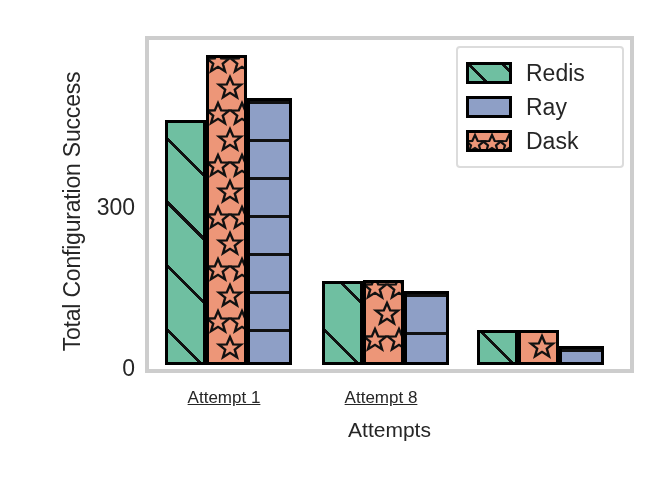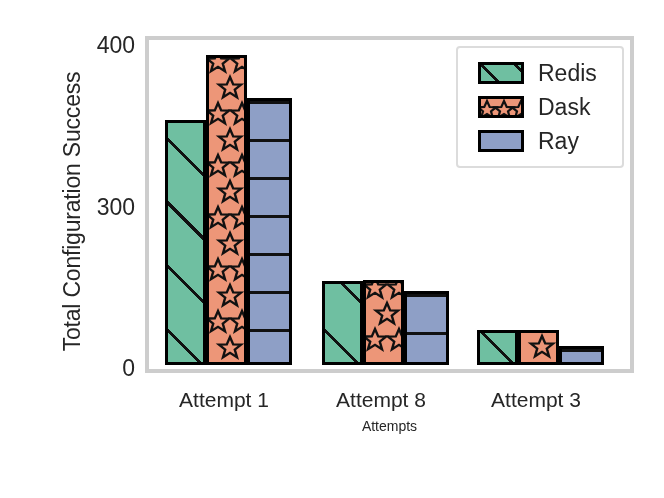--- a/index.html
+++ b/index.html
@@ -57,33 +57,34 @@
   #xticks {
     position: absolute;
     left: 145px;
     top: 388px;
     width: 489px;
     height: 32px;
   }
   .xtick {
     position: absolute;
     top: 0;
-    font-size: 21px;
+    font-size: 17px;
     color: #262626;
     text-align: center;
     transform: translateX(-50%);
     white-space: nowrap;
+    text-decoration: underline;
   }
   #xlabel {
     position: absolute;
     left: 145px;
     top: 418px;
     width: 489px;
     text-align: center;
-    font-size: 14px;
+    font-size: 21px;
     color: #262626;
   }
 
   
   #plot-frame {
     position: absolute;
     left: 145px;
     top: 36px;
     width: 489px;
     height: 337px;
@@ -149,21 +150,20 @@
     padding: 8px 10px 8px 8px;
     box-sizing: border-box;
     border: 2px solid #dcdcdc;
     border-radius: 4px;
     background: #ffffff;
   }
   .legend-row {
     display: flex;
     align-items: center;
     height: 34px;
-    margin-left: 12px;
   }
   .legend-swatch {
     width: 46px;
     height: 22px;
     border: 3px solid #000000;
     box-sizing: border-box;
     position: relative;
     flex: 0 0 auto;
     overflow: hidden;
   }
@@ -188,21 +188,20 @@
 </head>
 <body>
 
 <div id="figure">
 
   <div id="ylabel">Total Configuration Success</div>
 
   <div id="yticks">
     <div class="ytick" style="top:368px">0</div>
     <div class="ytick" style="top:207px">300</div>
-    <div class="ytick" style="top:45px">400</div>
   </div>
 
   <div id="plot-frame">
     <div id="plot-inner">
 
       <div class="bar redis" style="left:12px; width:41px; height:245px;"></div>
       <div class="bar dask" style="left:53px; width:41px; height:310px;">
         <span class="stars">
           <svg width="41" height="314" viewBox="0 0 41 314">
             <defs>
@@ -268,42 +267,41 @@
       <div class="bar ray" style="left:406px; width:45px; height:19px;"></div>
 
     </div>
 
     <div id="legend" style="position:absolute; left:307px; top:6px;">
       <div class="legend-row">
         <span class="legend-swatch redis"></span>
         <span class="legend-label">Redis</span>
       </div>
       <div class="legend-row">
+        <span class="legend-swatch ray"></span>
+        <span class="legend-label">Ray</span>
+      </div>
+      <div class="legend-row">
         <span class="legend-swatch dask">
           <svg width="46" height="22" viewBox="0 0 46 22">
             <defs>
               <g id="stL">
                 <polygon points="0,-9 2.7,-3 9,-2.8 4,1.3 5.8,7.6 0,4 -5.8,7.6 -4,1.3 -9,-2.8 -2.7,-3" fill="none" stroke="#111" stroke-width="2.2"></polygon>
               </g>
             </defs>
             <use href="#stL" x="6" y="11"></use>
             <use href="#stL" x="23" y="11"></use>
             <use href="#stL" x="40" y="11"></use>
           </svg>
         </span>
         <span class="legend-label">Dask</span>
       </div>
-      <div class="legend-row">
-        <span class="legend-swatch ray"></span>
-        <span class="legend-label">Ray</span>
-      </div>
     </div>
   </div>
 
   <div id="xticks">
     <div class="xtick" style="left:79px">Attempt 1</div>
     <div class="xtick" style="left:236px">Attempt 8</div>
-    <div class="xtick" style="left:391px">Attempt 3</div>
   </div>
 
   <div id="xlabel">Attempts</div>
 
 </div>
 
 </body></html>

